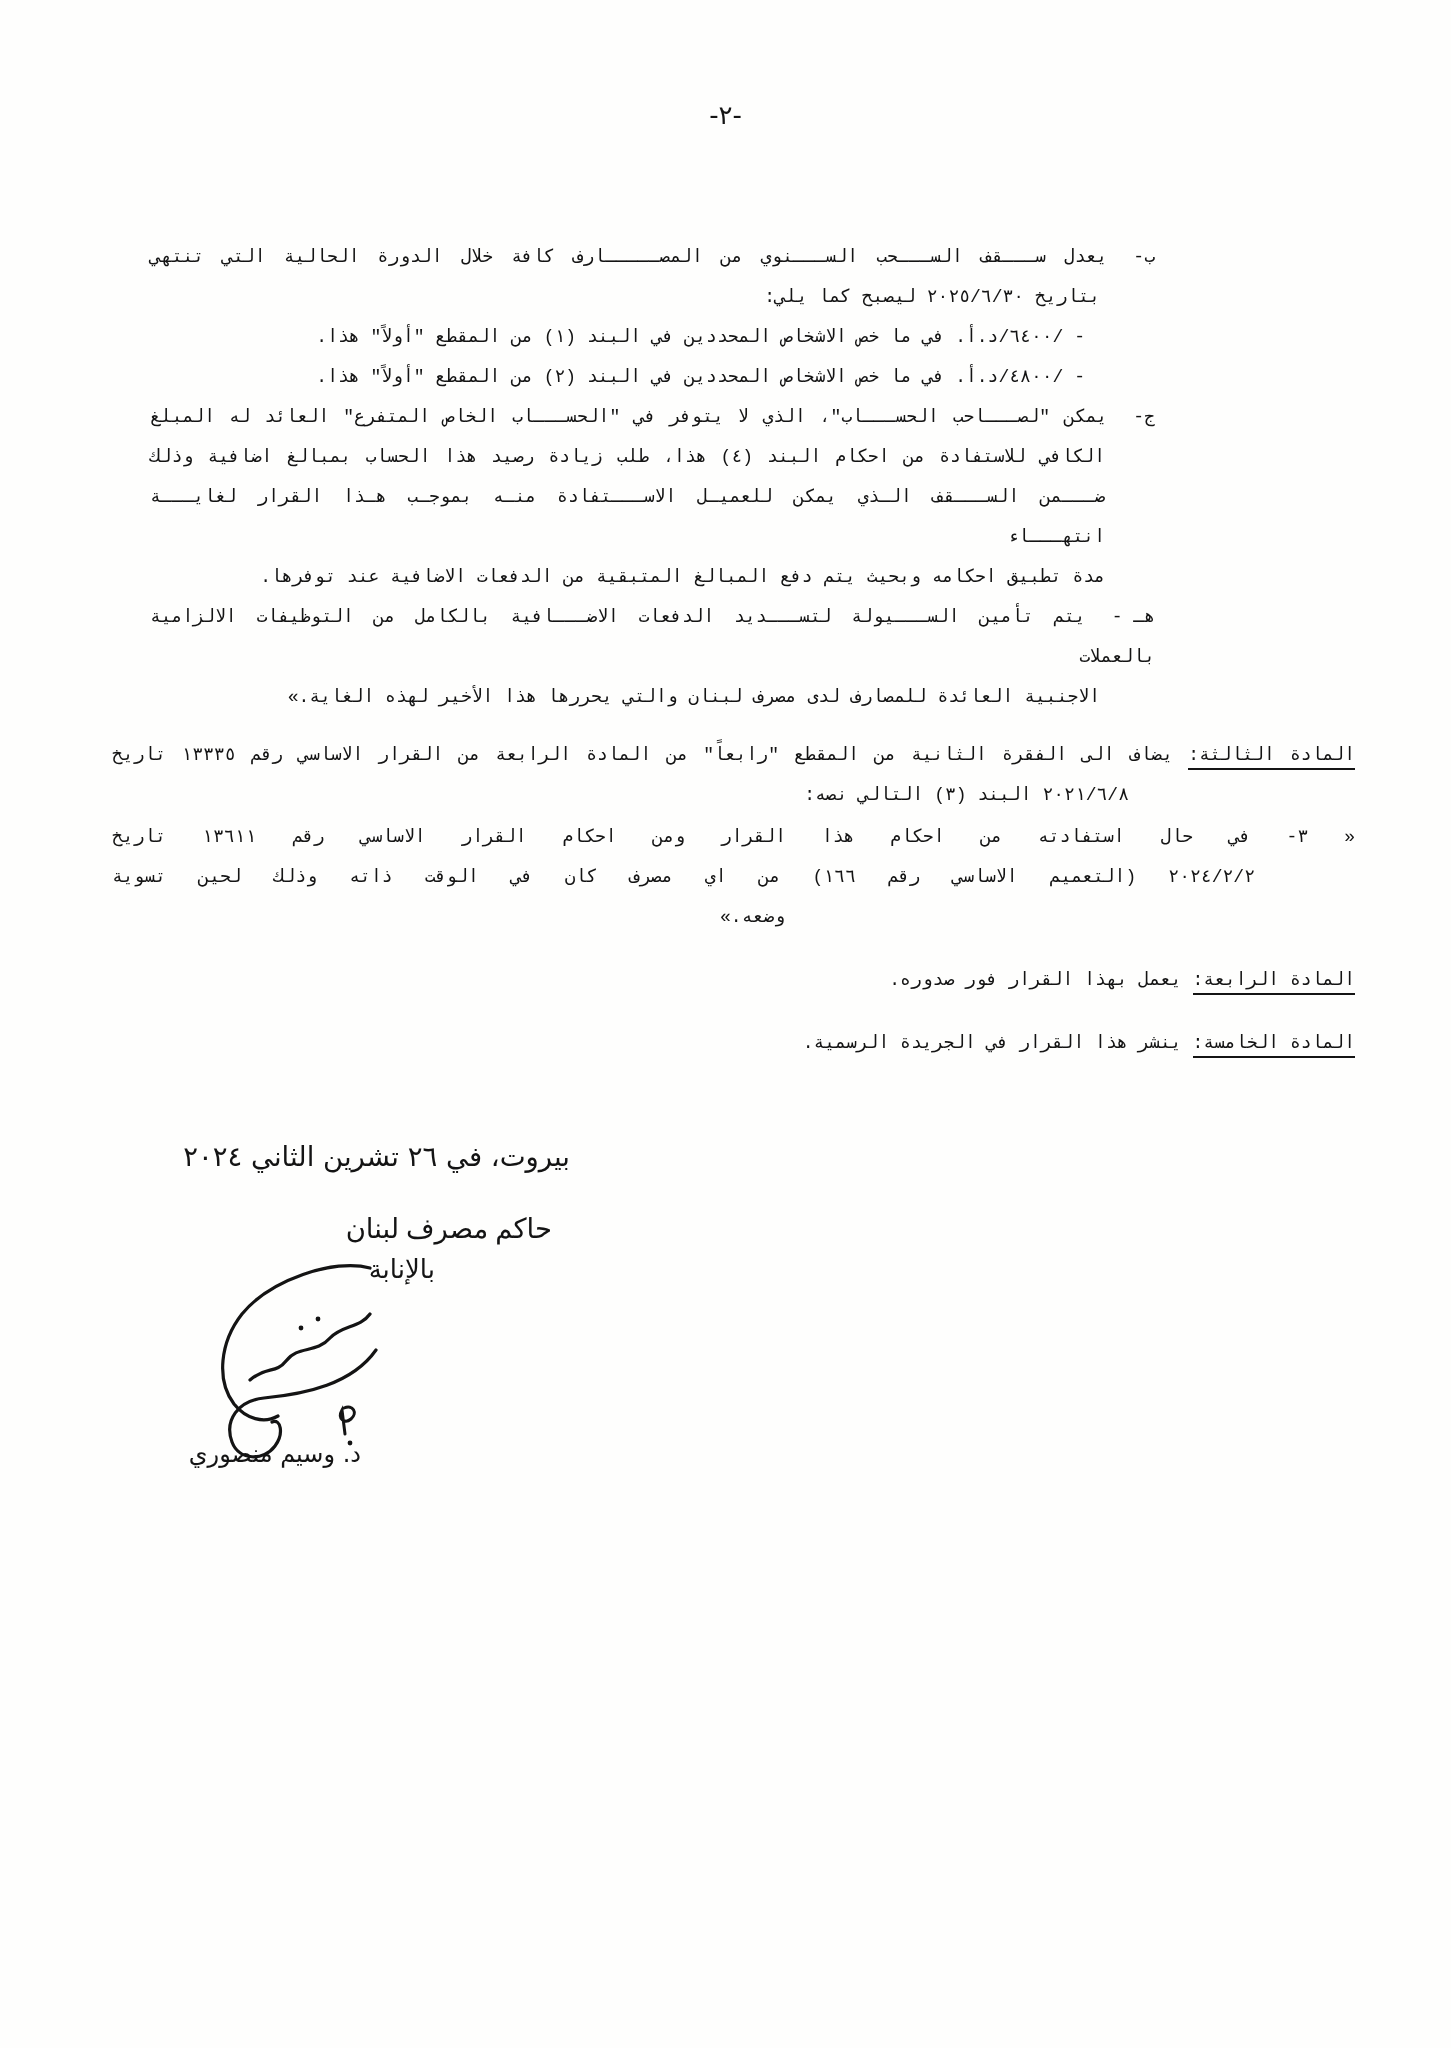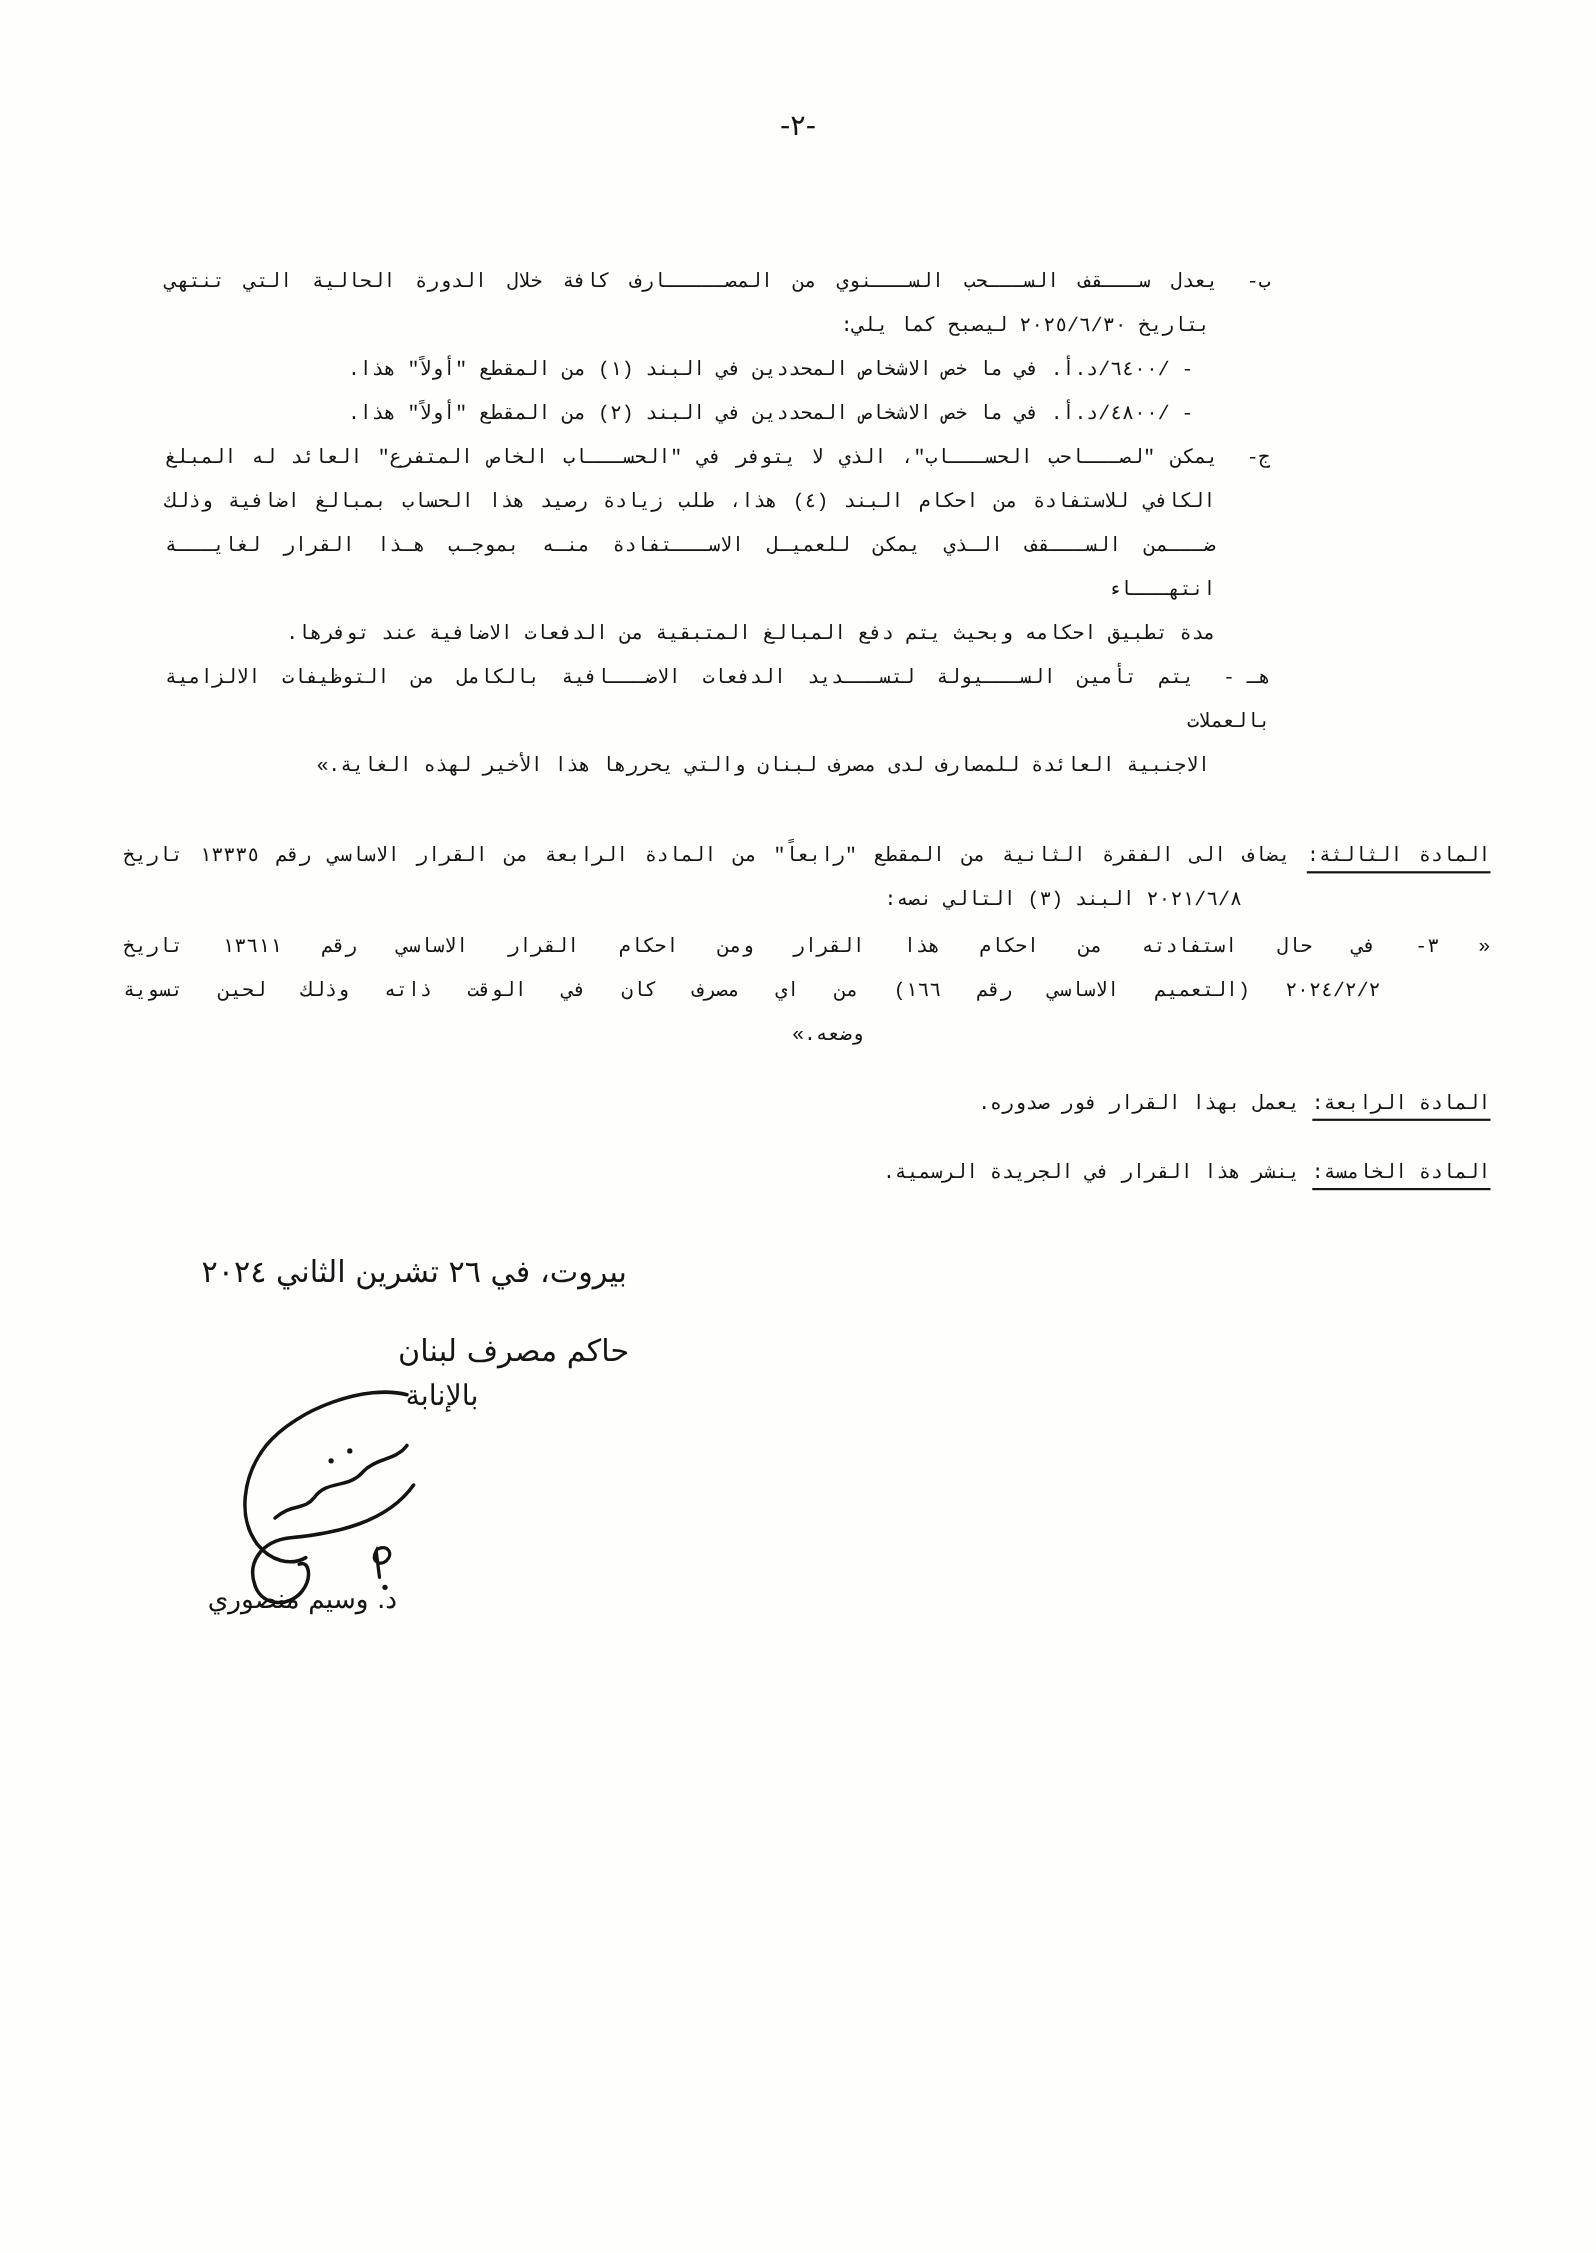--- a/index.html
+++ b/index.html
@@ -22,29 +22,29 @@
     font-size:18px;line-height:40px;font-family:Liberation Mono, monospace;
   }
   .sub-block{margin:0 200px 0 38px;}
   .line{text-align:right;white-space:nowrap;}
   .just{text-align:justify;text-align-last:justify;white-space:normal;}
   .plabel{display:inline-block;margin-left:26px;}
   .ind55{padding-right:55px;}
   .ind70{padding-right:70px;}
   .ind50{padding-right:50px;}
   .ind165{padding-right:165px;}
-  .articles{margin-top:42px;}
+  .articles{margin-top:18px;}
   .art-title{border-bottom:2px solid #141414;padding-bottom:3px;}
   .hang226{padding-right:226px;text-indent:-226px;}
   .quote-block{margin-top:2px;}
   .qind100{padding-right:100px;}
   .qind570{padding-right:570px;}
   .art-single{margin-top:23px;white-space:nowrap;text-align:right;}
   .footer-date{position:absolute;top:1140px;right:881px;font-size:27.5px;white-space:nowrap;text-align:center;}
-  .gov-title{position:absolute;top:1212px;right:879px;font-size:27.5px;white-space:nowrap;}
+  .gov-title{position:absolute;top:1212px;right:899px;font-size:27.5px;white-space:nowrap;font-family:Liberation Serif, serif;}
   .gov-acting{position:absolute;top:1254px;right:1016px;font-size:26px;white-space:nowrap;text-align:right;}
   .signature{position:absolute;top:1262px;left:138px;}
   .signer{position:absolute;top:1440px;right:1090px;font-size:24px;white-space:nowrap;}
 </style>
 </head>
 <body>
 
 <div class="page">
 
   <div class="pagenum">-٢-</div>

